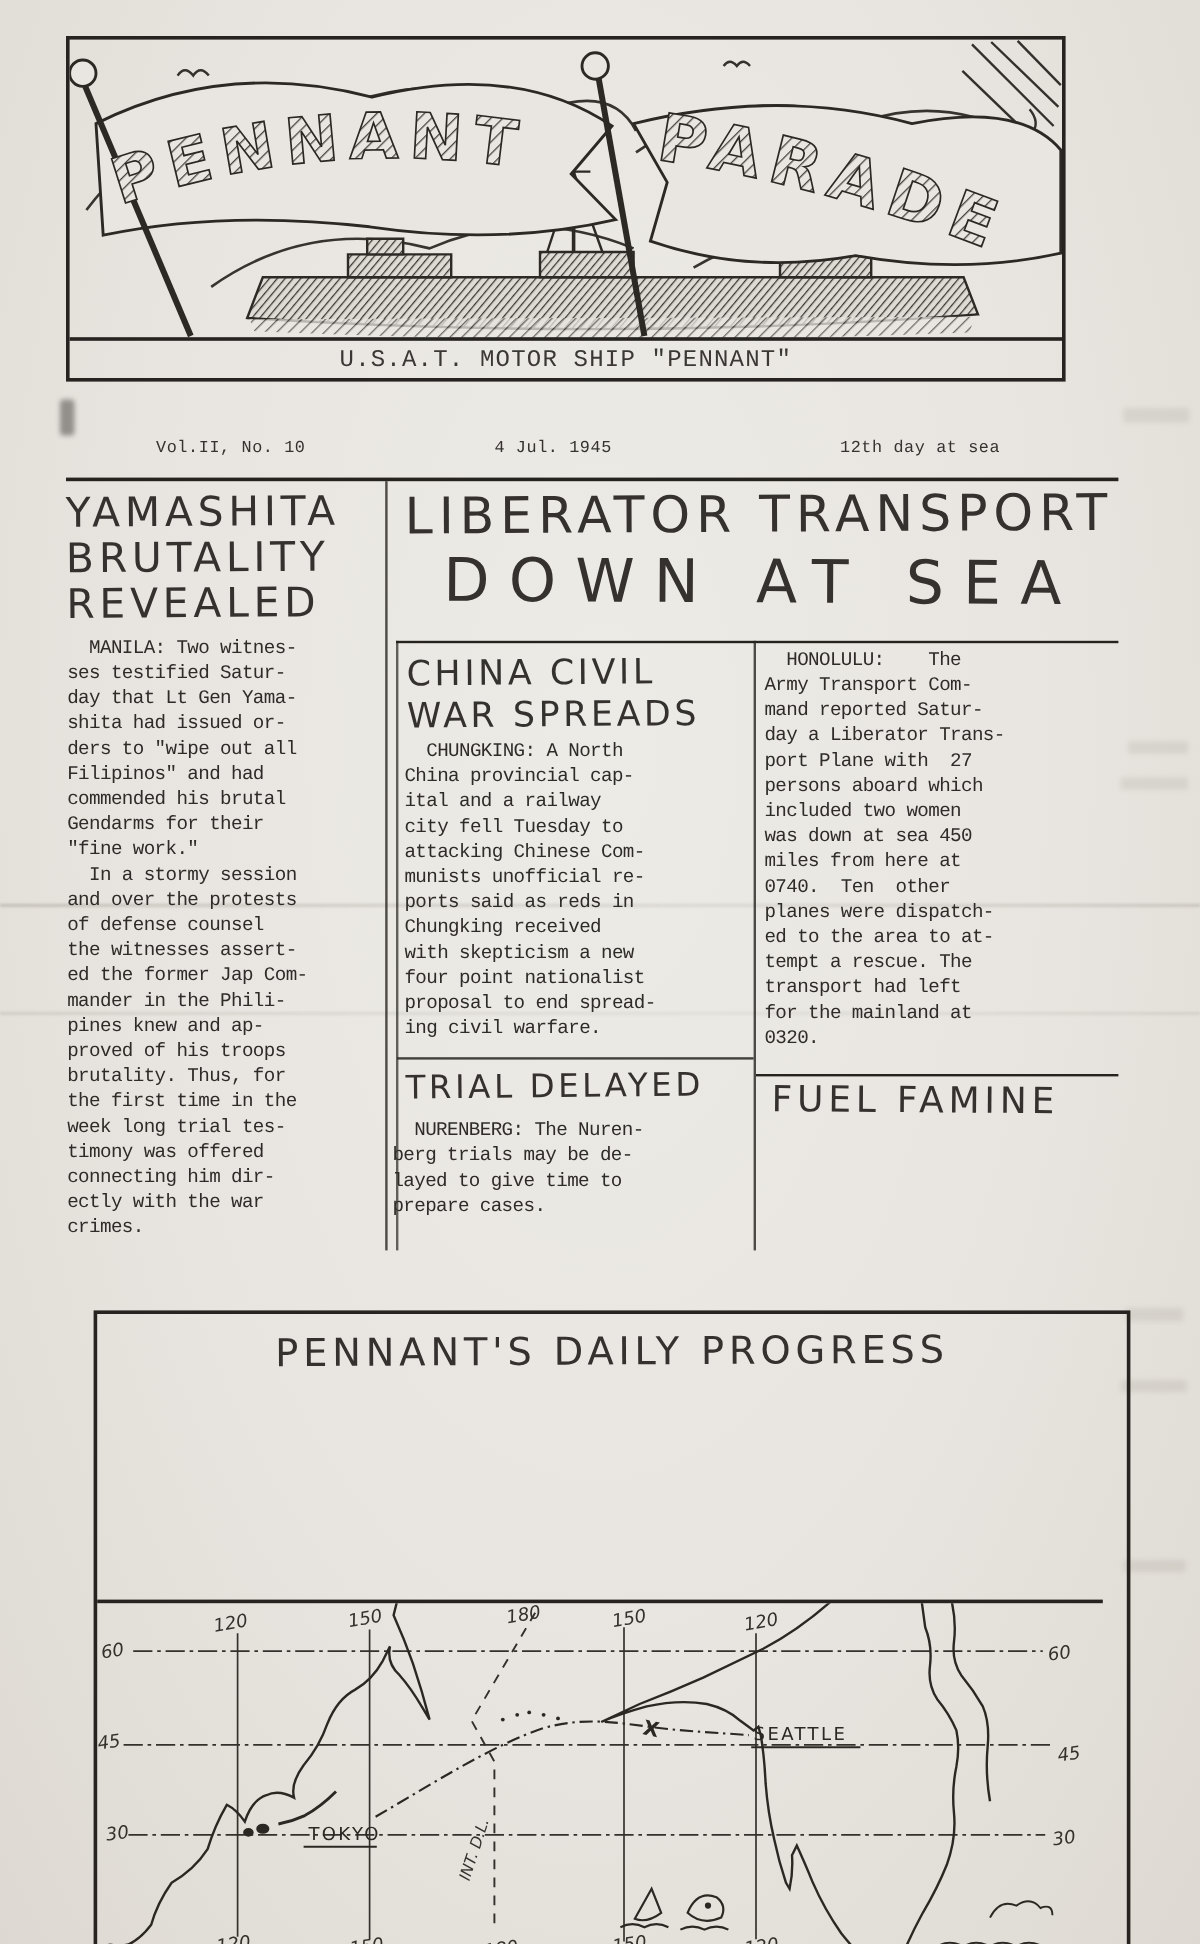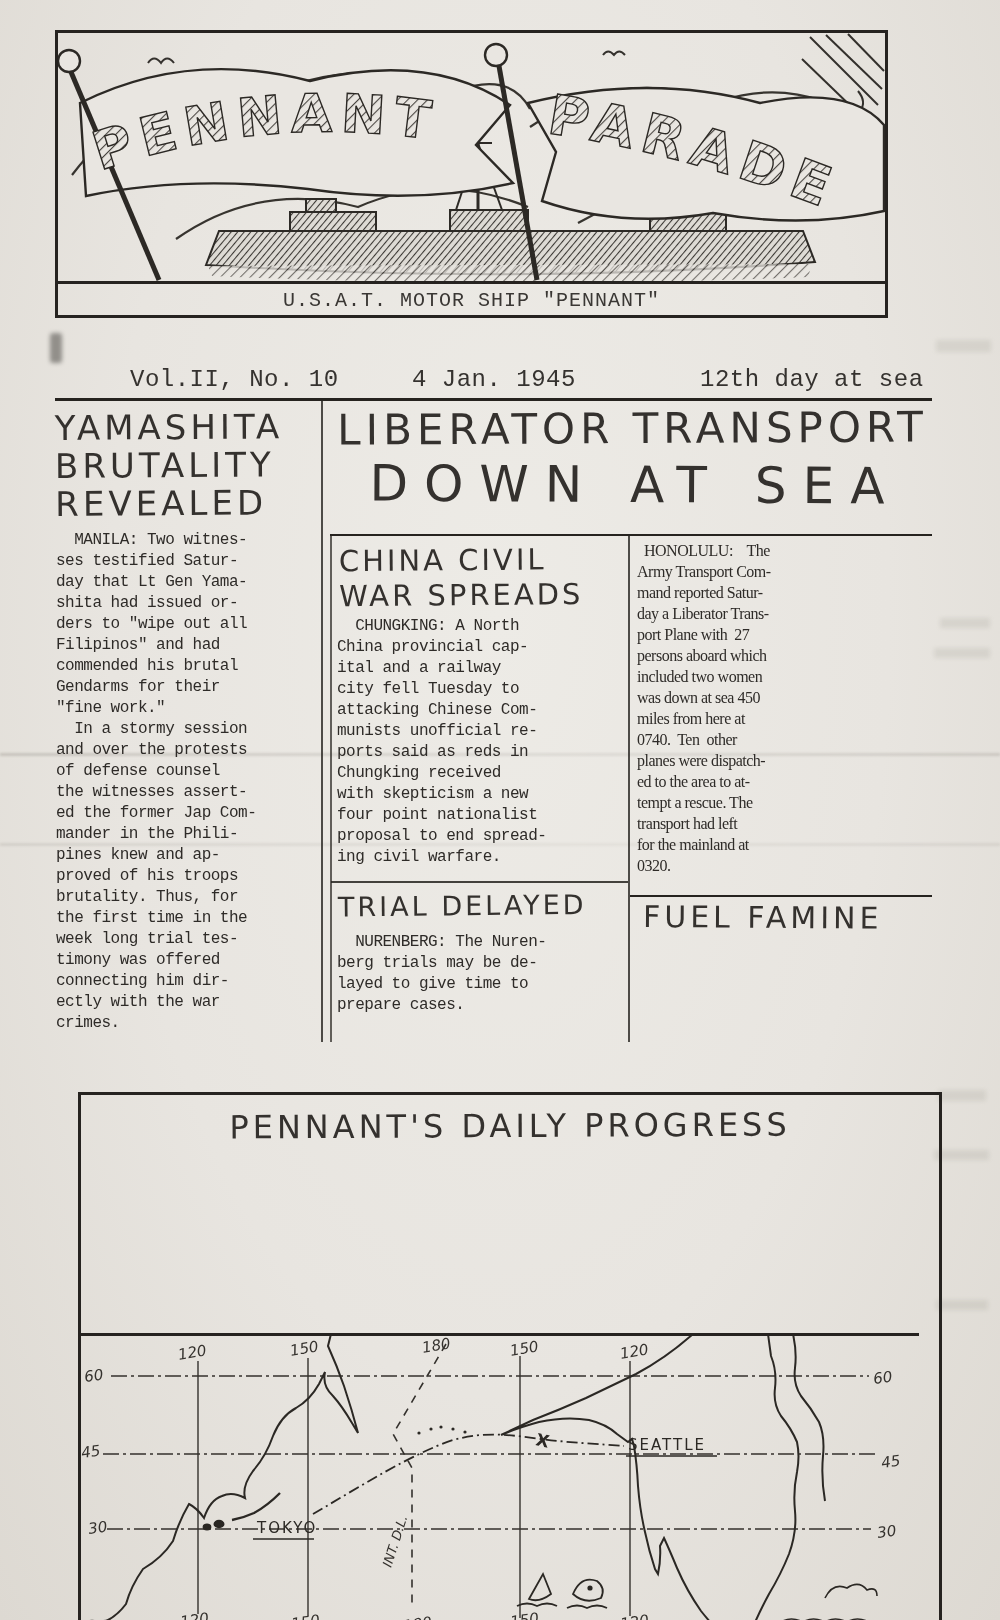--- a/index.html
+++ b/index.html
@@ -29,21 +29,21 @@
     border:3px solid #262320;box-sizing:border-box;
     background:transparent;
   }
   .masthead-caption{
     position:absolute;left:0;bottom:0;width:100%;height:34px;
     border-top:3px solid #262320;box-sizing:border-box;
     text-align:center;font-size:20px;letter-spacing:1px;
     padding-top:5px;color:#3a3734;
   }
   
-  .dateline span{position:absolute;top:0;font-size:24px;color:#35322f;letter-spacing:0.5px;}
+  .dateline span{position:absolute;top:0;font-size:14px;color:#35322f;letter-spacing:0.5px;}
   
   .headline{font-family:"DejaVu Sans", sans-serif;color:#34312e;font-weight:400;}
   
   .progress-box{
     left:78px;top:1092px;width:864px;height:546px;
     border:3px solid #262320;box-sizing:border-box;
   }
   .map-area{border-top:3px solid #262320;}
   .crease{left:0;width:1000px;height:3px;background:linear-gradient(90deg, rgba(100,94,84,0.22), rgba(100,94,84,0.10) 60%, rgba(100,94,84,0.18));filter:blur(1px);}
   .ghost{background:rgba(110,104,94,0.12);filter:blur(2px);border-radius:2px;}
@@ -132,21 +132,21 @@
       </text>
       <text font-family="DejaVu Sans, sans-serif" font-size="55" font-weight="bold" letter-spacing="8" fill="url(#hatch)" stroke="#2b2824" stroke-width="1.4">
         <textPath href="#flagPathR">PARADE</textPath>
       </text>
     </svg>
     <div class="masthead-caption mono">U.S.A.T. MOTOR SHIP "PENNANT"</div>
   </div>
 
   <div class="abs dateline" style="left:0;top:366px;width:1000px;height:26px;">
     <span style="left:130px;">Vol.II, No. 10</span>
-    <span style="left:412px;">4 Jan. 1945</span>
+    <span style="left:412px;">4 Jul. 1945</span>
     <span style="left:700px;">12th day at sea</span>
   </div>
   <div class="abs rule" style="left:55px;top:398px;width:877px;height:3px;"></div>
 
   <div class="abs rule" style="left:321px;top:401px;width:2px;height:641px;opacity:.8;"></div>
   <div class="abs rule" style="left:330px;top:534px;width:602px;height:2px;"></div>
   <div class="abs rule" style="left:330px;top:534px;width:2px;height:508px;opacity:.7;"></div>
   <div class="abs rule" style="left:628px;top:534px;width:2px;height:508px;opacity:.8;"></div>
 
   <div class="abs headline" style="left:55px;top:408px;width:270px;font-size:34px;line-height:38px;letter-spacing:4px;transform:rotate(-0.4deg);">
@@ -194,26 +194,26 @@
 munists unofficial re-
 ports said as reds in
 Chungking received
 with skepticism a new
 four point nationalist
 proposal to end spread-
 ing civil warfare.</div>
 
   <div class="abs rule" style="left:331px;top:881px;width:297px;height:2px;opacity:.85;"></div>
   <div class="abs headline" style="left:338px;top:890px;width:285px;font-size:27px;letter-spacing:3px;transform:rotate(-0.6deg);">TRIAL DELAYED</div>
-  <div class="abs body-text" style="left:337px;top:932px;">  NURENBERG: The Nuren-
+  <div class="abs body-text" style="left:327px;top:932px;">  NURENBERG: The Nuren-
 berg trials may be de-
 layed to give time to
 prepare cases.</div>
 
-  <div class="abs body-text" style="left:637px;top:540px;font-family:Liberation Serif, serif;">  HONOLULU:    The
+  <div class="abs body-text" style="left:637px;top:540px;">  HONOLULU:    The
 Army Transport Com-
 mand reported Satur-
 day a Liberator Trans-
 port Plane with  27
 persons aboard which
 included two women
 was down at sea 450
 miles from here at
 0740.  Ten  other
 planes were dispatch-

